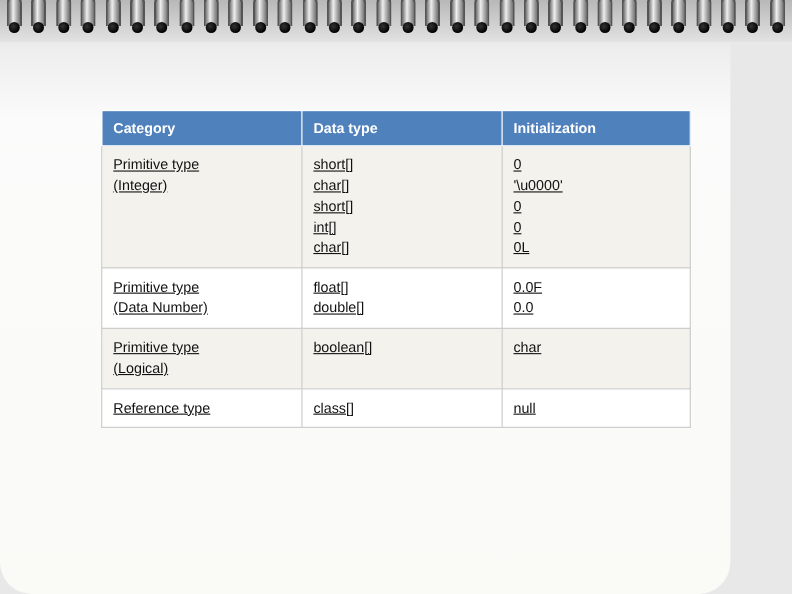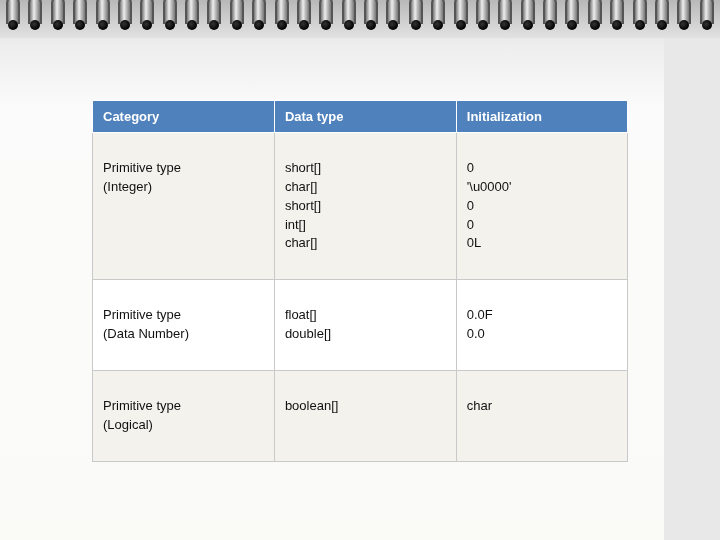--- a/index.html
+++ b/index.html
@@ -9,20 +9,21 @@
     height: 540px;
     overflow: hidden;
     font-family: Verdana, Geneva, sans-serif;
     background: #e8e8e8;
   }
   .page {
     width: 664px;
     height: 540px;
     position: relative;
     background: linear-gradient(to bottom, #d0d0d0 0%, #ededed 8%, #fbfbfb 20%, #fafaf7 100%);
+    border-radius: 29px;
   }
   
   .binding {
     position: absolute;
     top: 0;
     left: 0;
     width: 720px;
     height: 38px;
     display: flex;
     justify-content: space-between;
@@ -75,25 +76,26 @@
   table.data th {
     background: #4f81bd;
     color: #fff;
     text-align: left;
     font-weight: bold;
     padding: 8px 10px;
     border: 1px solid #fff;
     font-size: 13px;
   }
   table.data td {
-    padding: 26px 10px;
+    padding: 8px 10px;
     border: 1px solid #c9c9c9;
     vertical-align: top;
     line-height: 1.45;
     background: #fff;
+    text-decoration: underline;
   }
   table.data tr.shade td {
     background: #f4f2ed;
   }
   table.data td .line { display: block; }
 
   .col-cat   { width: 34%; }
   .col-type  { width: 34%; }
   .col-init  { width: 32%; }
 </style>
@@ -190,16 +192,27 @@
               <span class="line">Primitive type</span>
               <span class="line">(Logical)</span>
             </td>
             <td>
               <span class="line">boolean[]</span>
             </td>
             <td>
               <span class="line">char</span>
             </td>
           </tr>
+          <tr>
+            <td>
+              <span class="line">Reference type</span>
+            </td>
+            <td>
+              <span class="line">class[]</span>
+            </td>
+            <td>
+              <span class="line">null</span>
+            </td>
+          </tr>
         </tbody>
     </table>
   </div>
 </div>
 
 </body></html>

